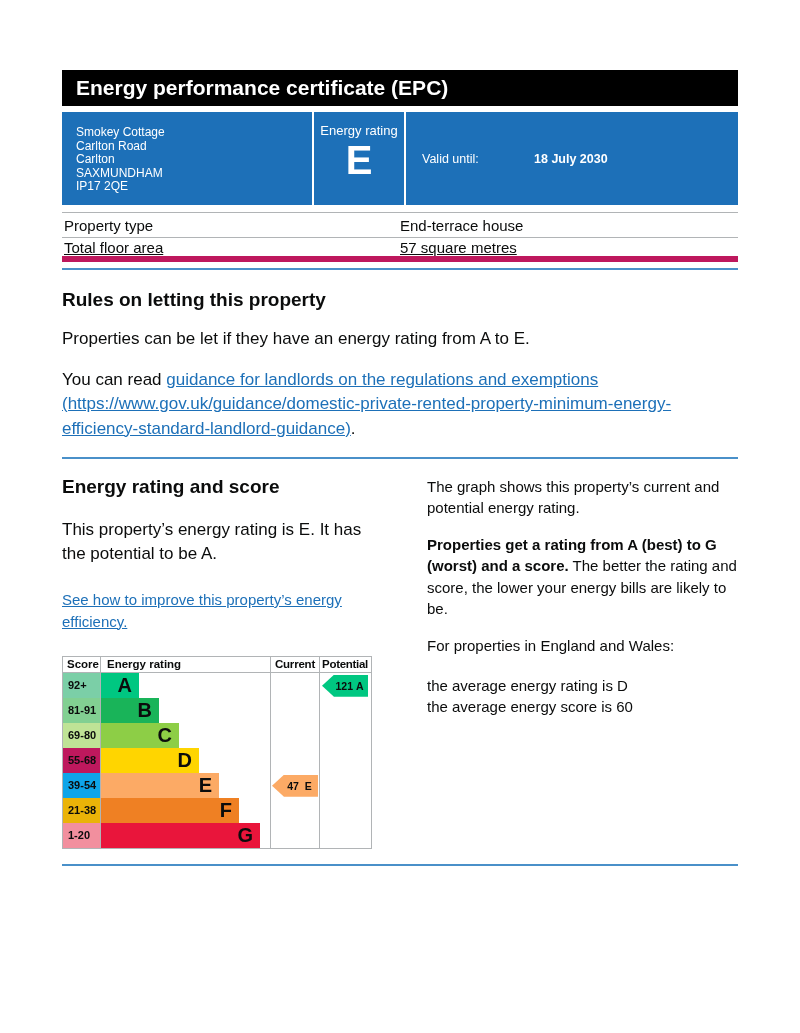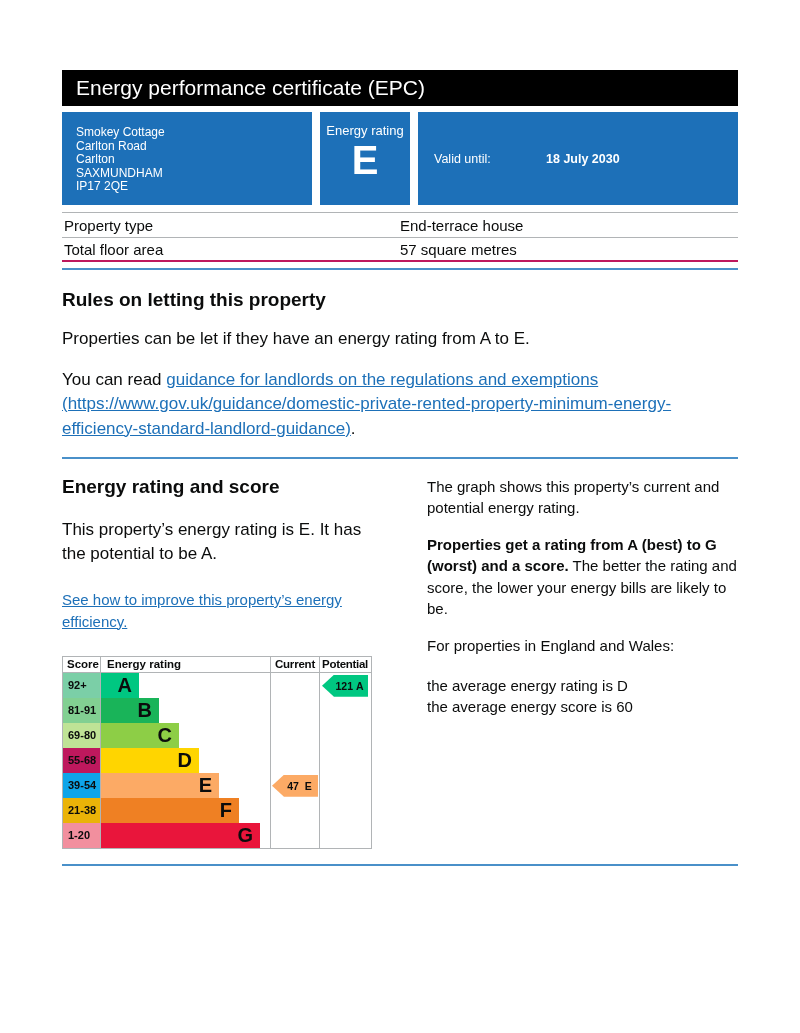--- a/index.html
+++ b/index.html
@@ -9,43 +9,43 @@
     font-family: "Liberation Sans", sans-serif;
     color: #0b0c0c;
     position: relative;
   }
   .page { padding: 70px 62px 0 62px; width: 800px; }
 
   
   .black-bar {
     background: #000000; color: #ffffff;
     height: 36px; line-height: 36px;
-    font-size: 21px; font-weight: normal;
+    font-size: 21px; font-weight: bold;
     padding-left: 14px;
   }
 
   
-  .summary { display: flex; gap: 8px; margin-top: 6px; height: 93px; }
+  .summary { display: flex; gap: 2px; margin-top: 6px; height: 93px; }
   .cell { background: #1d70b8; color: #ffffff; }
   .addr-cell { width: 250px; padding: 14px 0 0 14px; font-size: 12px; line-height: 13.5px; }
   .rating-cell { width: 90px; text-align: center; padding-top: 11px; }
   .rating-cell .rating-label { font-size: 13px; }
   .rating-cell .rating-letter { font-size: 40px; font-weight: bold; line-height: 44px; }
   .summary-right { flex: 1; display: flex; flex-direction: column; gap: 5px; }
   .summary-right .cell { flex: 1; display: flex; align-items: center; padding-left: 16px; font-size: 12.5px; }
   .summary-right .lbl { width: 112px; }
   .summary-right .val { font-weight: bold; }
 
   
   .prop-table { margin-top: 7px; }
   .prop-row {
     display: flex; height: 25px; align-items: center;
     border-top: 1px solid #b1b4b6; font-size: 15px;
   }
-  .prop-row:last-child { border-bottom: 2px solid #be185d; }
+  .prop-row:last-child { border-bottom: 6px solid #be185d; text-decoration: underline; }
   .prop-row .p-label { width: 338px; padding-left: 2px; }
 
   .blue-rule { border: none; border-top: 2px solid #4a90c9; margin-top: 6px; }
   .blue-rule.mt15 { margin-top: 15px; }
 
   h2.section-heading { font-size: 19px; font-weight: bold; margin-top: 19px; }
   p.body-text { font-size: 17px; line-height: 1.45; margin-top: 16px; }
   a.doc-link { color: #1d70b8; text-decoration: underline; }
   .bold { font-weight: bold; }
 

